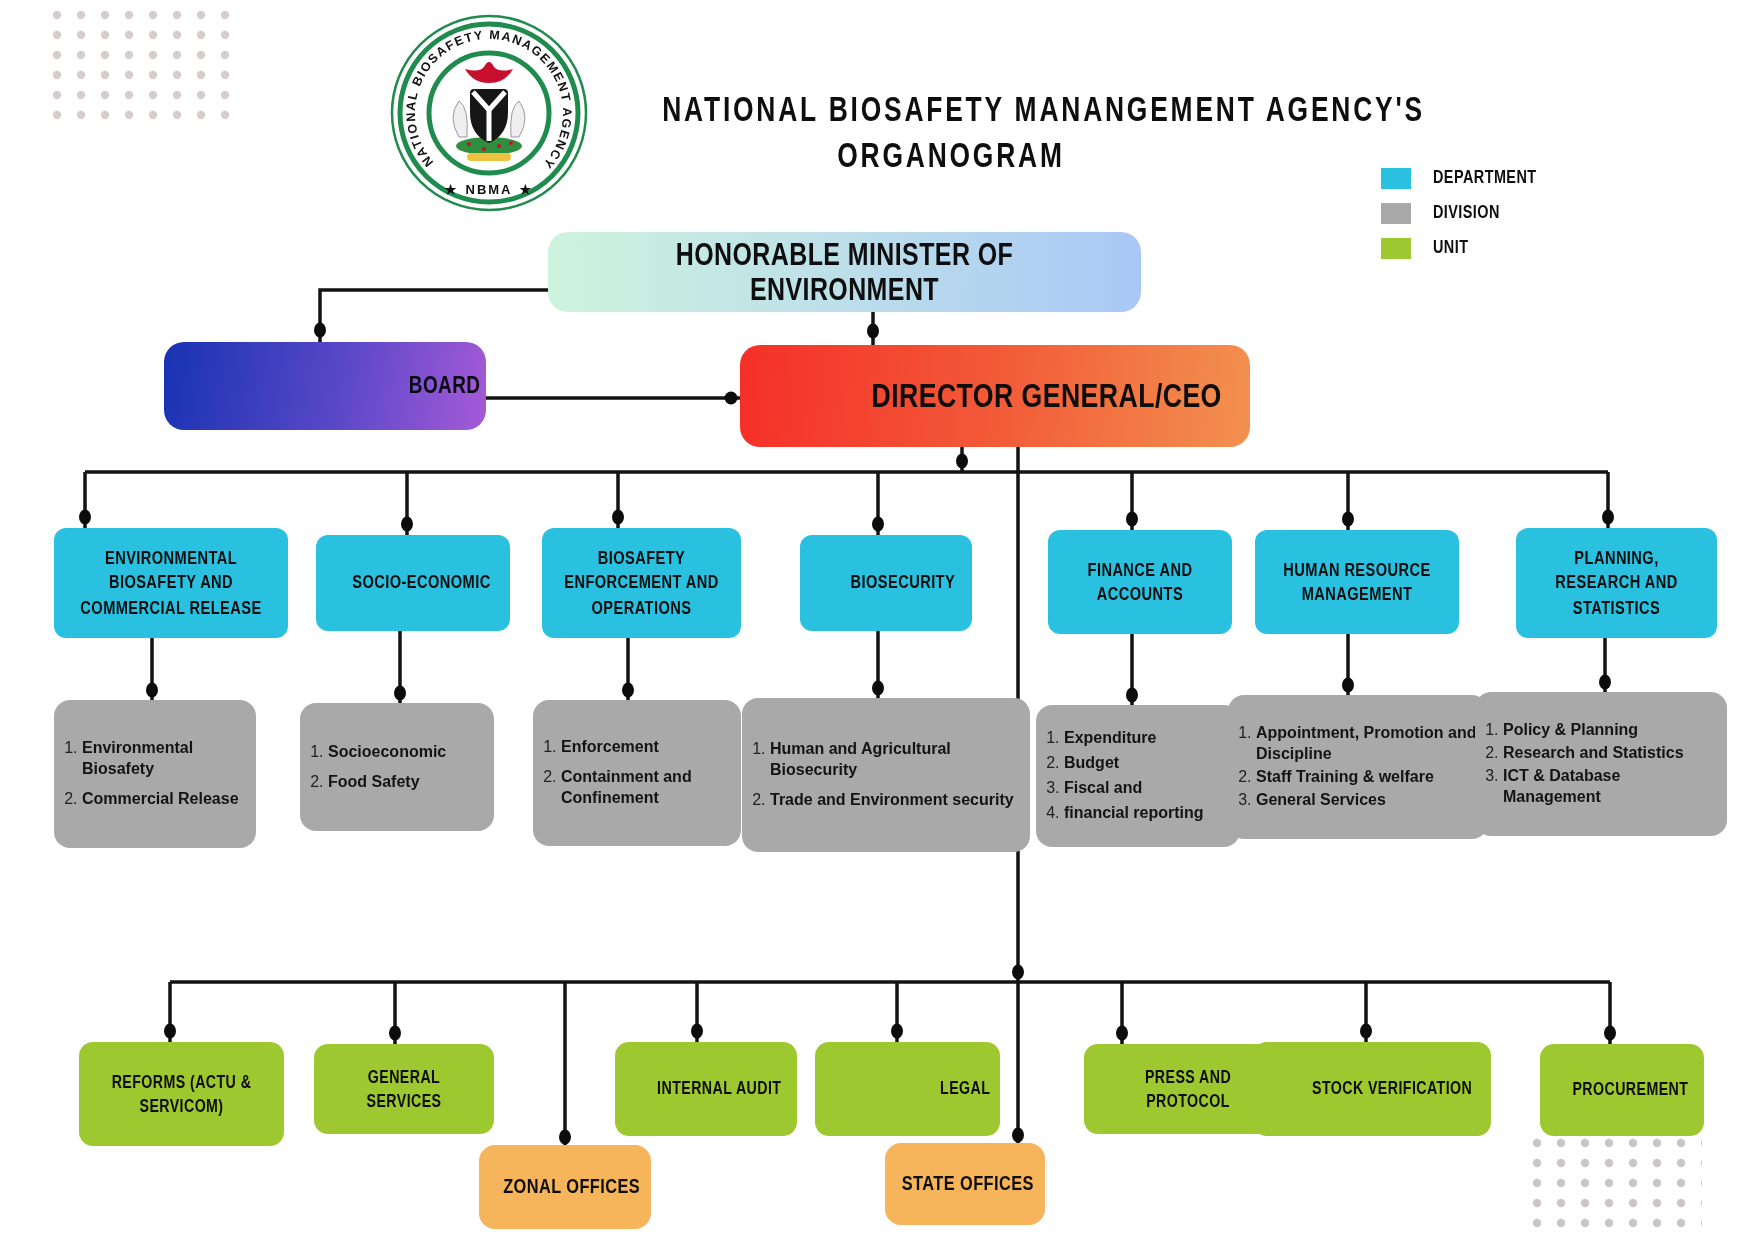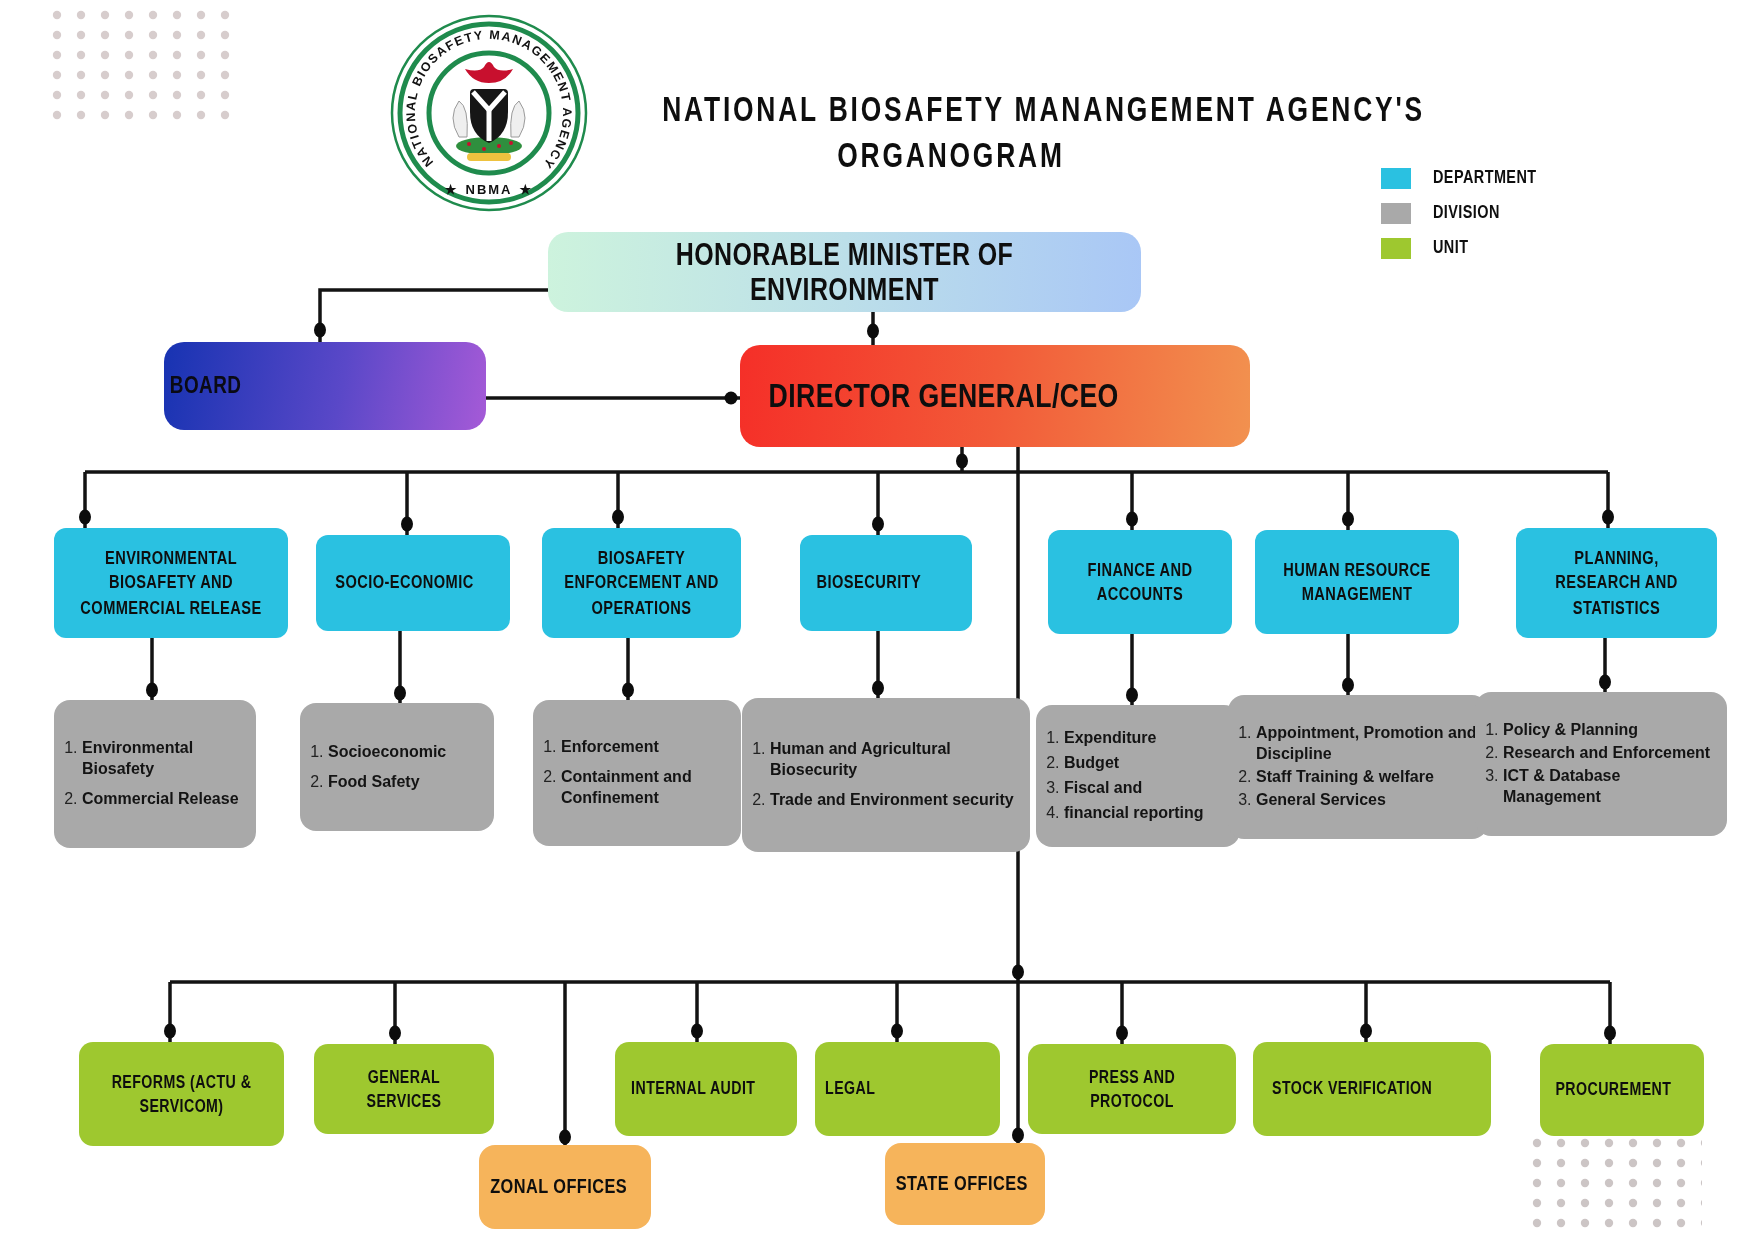--- a/index.html
+++ b/index.html
@@ -1,20 +1,20 @@
 <!DOCTYPE html>
 <html><head>
 <meta charset="utf-8">
 <style>
   html,body{margin:0;padding:0;background:#ffffff;}
   #stage{position:relative;width:1748px;height:1240px;background:#ffffff;overflow:hidden;
          font-family:"Liberation Sans",sans-serif;color:#0e0e0e;}
   svg.layer{position:absolute;left:0;top:0;width:1748px;height:1240px;}
   svg.decor{position:absolute;}
-  .box{position:absolute;display:flex;align-items:center;justify-content:flex-start;
+  .box{position:absolute;display:flex;align-items:center;justify-content:flex-end;
        text-align:center;border-radius:14px;color:#0e0e0e;font-weight:700;z-index:2;}
   .cond{display:inline-block;transform:scale(0.86,1.06);letter-spacing:.5px;text-align:center;}
   .minister{background:linear-gradient(92deg,#cdf3dd 0%,#bcdfe9 50%,#a9c7f6 100%);
             border-radius:20px;font-size:29px;}
   .board{background:linear-gradient(100deg,#1733b2 0%,#5a48c8 55%,#a55ad7 100%);
          border-radius:20px;font-size:22px;color:#0a0a14;}
   .dg{background:linear-gradient(95deg,#f52f28 0%,#f25a38 50%,#f2914f 100%);
       border-radius:20px;font-size:31px;}
   .dept{background:#2ac1e1;border-radius:12px;font-size:17px;line-height:1.38;padding:4px 8px;}
   .division{background:#a9a9a9;border-radius:16px;justify-content:flex-start;
@@ -221,38 +221,38 @@
   <div class="box division tight" style="left:1228px;top:695px;width:248px;height:128px">
     <ol>
       <li>Appointment, Promotion and Discipline</li>
       <li>Staff Training &amp; welfare</li>
       <li>General Services</li>
     </ol>
   </div>
   <div class="box division tight" style="left:1475px;top:692px;width:240px;height:128px">
     <ol>
       <li>Policy &amp; Planning</li>
-      <li>Research and Enforcement</li>
+      <li>Research and Statistics</li>
       <li>ICT &amp; Database Management</li>
     </ol>
   </div>
 
   <div class="box unit" style="left:79px;top:1042px;width:193px;height:90px">
     <span class="cond">REFORMS (ACTU &amp; SERVICOM)</span>
   </div>
   <div class="box unit" style="left:314px;top:1044px;width:168px;height:76px">
     <span class="cond">GENERAL SERVICES</span>
   </div>
   <div class="box unit" style="left:615px;top:1042px;width:170px;height:80px">
     <span class="cond">INTERNAL AUDIT</span>
   </div>
   <div class="box unit" style="left:815px;top:1042px;width:173px;height:80px">
     <span class="cond">LEGAL</span>
   </div>
-  <div class="box unit" style="left:1028px;top:1044px;width:196px;height:76px">
+  <div class="box unit" style="left:1084px;top:1044px;width:196px;height:76px">
     <span class="cond">PRESS AND PROTOCOL</span>
   </div>
   <div class="box unit" style="left:1253px;top:1042px;width:226px;height:80px">
     <span class="cond">STOCK VERIFICATION</span>
   </div>
   <div class="box unit" style="left:1540px;top:1044px;width:152px;height:78px">
     <span class="cond">PROCUREMENT</span>
   </div>
 
   <div class="box office" style="left:479px;top:1145px;width:172px;height:84px">

